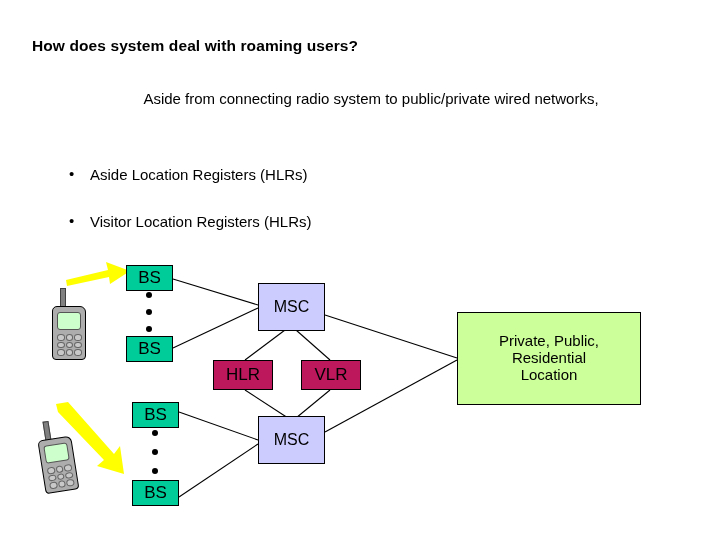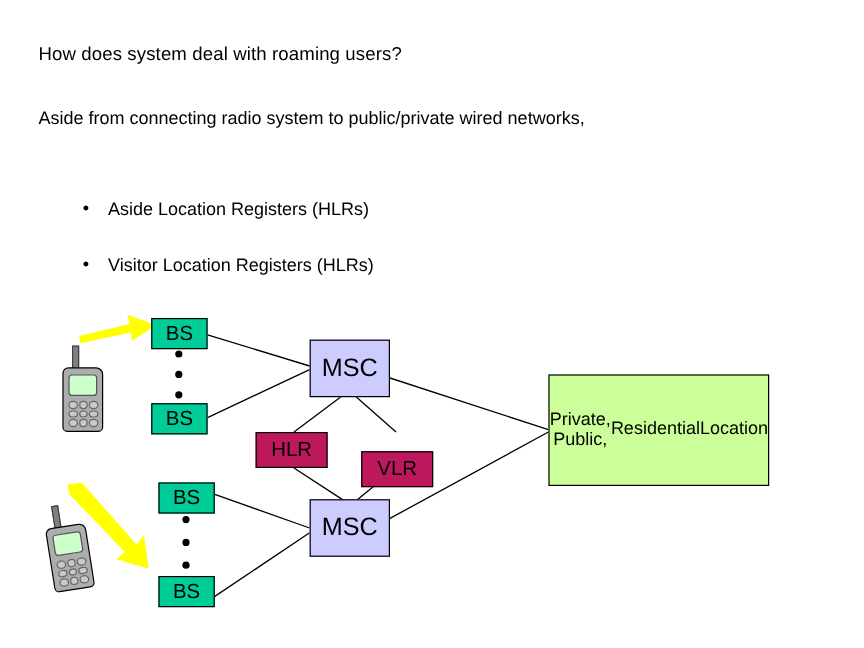--- a/index.html
+++ b/index.html
@@ -16,33 +16,33 @@
     color: #000000;
   }
 
   
   #slide-heading {
     position: absolute;
     left: 32px;
     top: 36px;
     width: 660px;
     font-size: 15.5px;
-    font-weight: normal;
+    font-weight: bold;
     letter-spacing: 0.1px;
     line-height: 1.25;
   }
   #slide-body {
     position: absolute;
     left: 32px;
     top: 88px;
     width: 678px;
     font-size: 15px;
     line-height: 1.45;
   }
-  #slide-body .body-line { display: block; white-space: nowrap; }
+  #slide-body .body-line { display: block; white-space: nowrap; text-align: center; }
 
   #bullet-list {
     position: absolute;
     left: 66px;
     top: 166px;
     width: 600px;
     list-style: none;
     margin: 0;
     padding: 0;
     font-size: 15px;
@@ -86,35 +86,36 @@
     line-height: 1.12;
   }
   .node-bs {
     background: #00CC99;
     font-size: 17px;
     width: 47px;
     height: 26px;
   }
   .node-msc {
     background: #CCCCFF;
-    font-size: 21px;
+    font-size: 16px;
     width: 67px;
     height: 48px;
   }
   .node-db {
     background: #be185d;
     font-size: 17px;
     width: 60px;
     height: 30px;
   }
   .node-networks {
     background: #CCFF99;
     font-size: 15px;
     width: 184px;
     height: 93px;
+    flex-direction: column;
   }
   .node-networks span { display: block; }
 
   
   .vdots {
     position: absolute;
     width: 10px;
     display: flex;
     flex-direction: column;
     align-items: center;
@@ -283,21 +284,21 @@
     <i></i>
       <i></i>
       <i></i>
   </div>
   <div class="node node-bs" style="left:132px; top:480px;">BS</div>
 
   <div class="node node-msc" style="left:258px; top:283px;">MSC</div>
   <div class="node node-msc" style="left:258px; top:416px;">MSC</div>
 
   <div class="node node-db" style="left:213px; top:360px;">HLR</div>
-  <div class="node node-db" style="left:301px; top:376px;text-align:center;">VLR</div>
+  <div class="node node-db" style="left:301px; top:360px;text-align:center;">VLR</div>
 
   <div class="node node-networks" style="left:457px; top:312px;">
     <span>Private, Public,</span>
     <span>Residential</span>
     <span>Location</span>
   </div>
 
 </div>
 
 </body></html>

